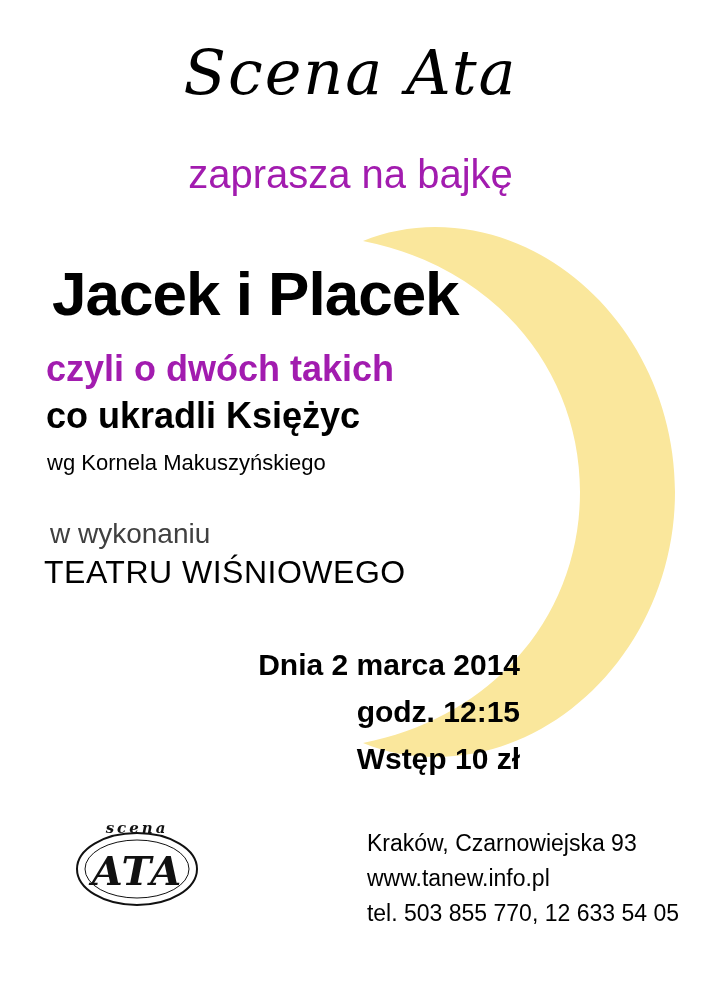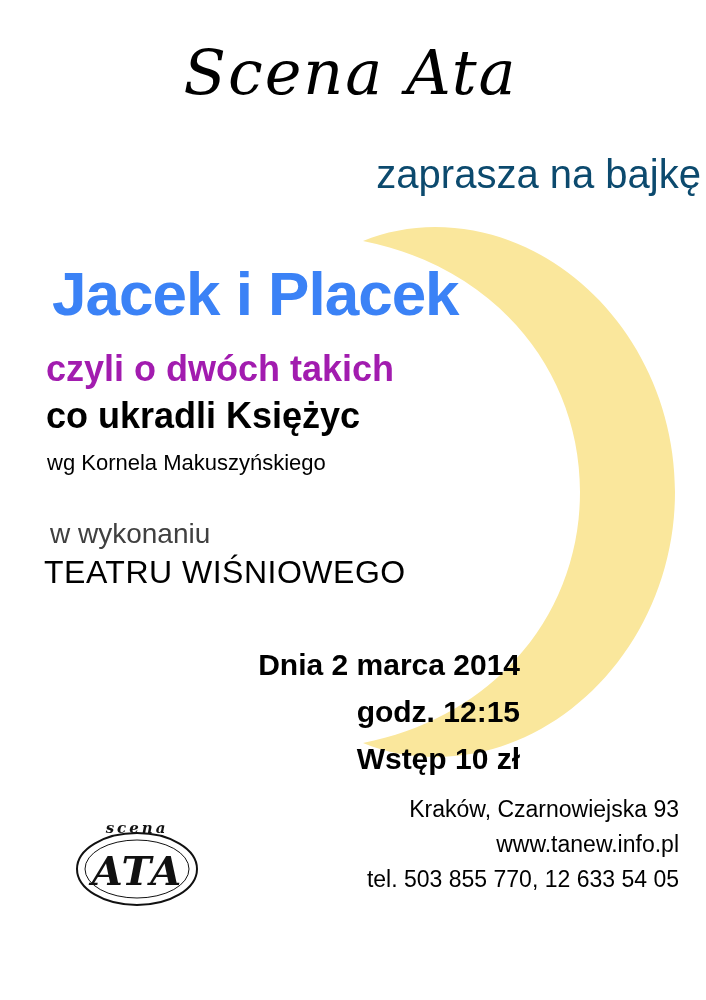--- a/index.html
+++ b/index.html
@@ -50,35 +50,35 @@
     color: #000000;
     z-index: 3;
     line-height: 1;
   }
 
   .subtitle {
     position: absolute;
     left: 0;
     right: 0;
     top: 152px;
-    text-align: right;
+    text-align: center;
     font-size: 40px;
-    color: #0c4a6e;
+    color: #a21caf;
     z-index: 3;
   }
 
   
   .main-title {
     position: absolute;
     left: 52px;
     top: 262px;
     font-size: 62px;
     font-weight: bold;
     letter-spacing: -1px;
-    color: #3b82f6;
+    color: #000000;
     z-index: 3;
     line-height: 1.02;
   }
   .sub-line-1 {
     position: absolute;
     left: 46px;
     top: 348px;
     font-size: 36px;
     font-weight: bold;
     color: #a21caf;
@@ -145,22 +145,22 @@
     width: 135px;
     height: 105px;
     z-index: 3;
     font-weight: bold;
   }
   .footer-logo svg { display: block; }
 
   .contact {
     position: absolute;
     right: 22px;
-    top: 796px;
-    text-align: right;
+    top: 830px;
+    text-align: left;
     z-index: 3;
   }
   .contact div {
     font-size: 23px;
     color: #000000;
     margin-bottom: 8px;
     white-space: nowrap;
   }
 
   .presale {

